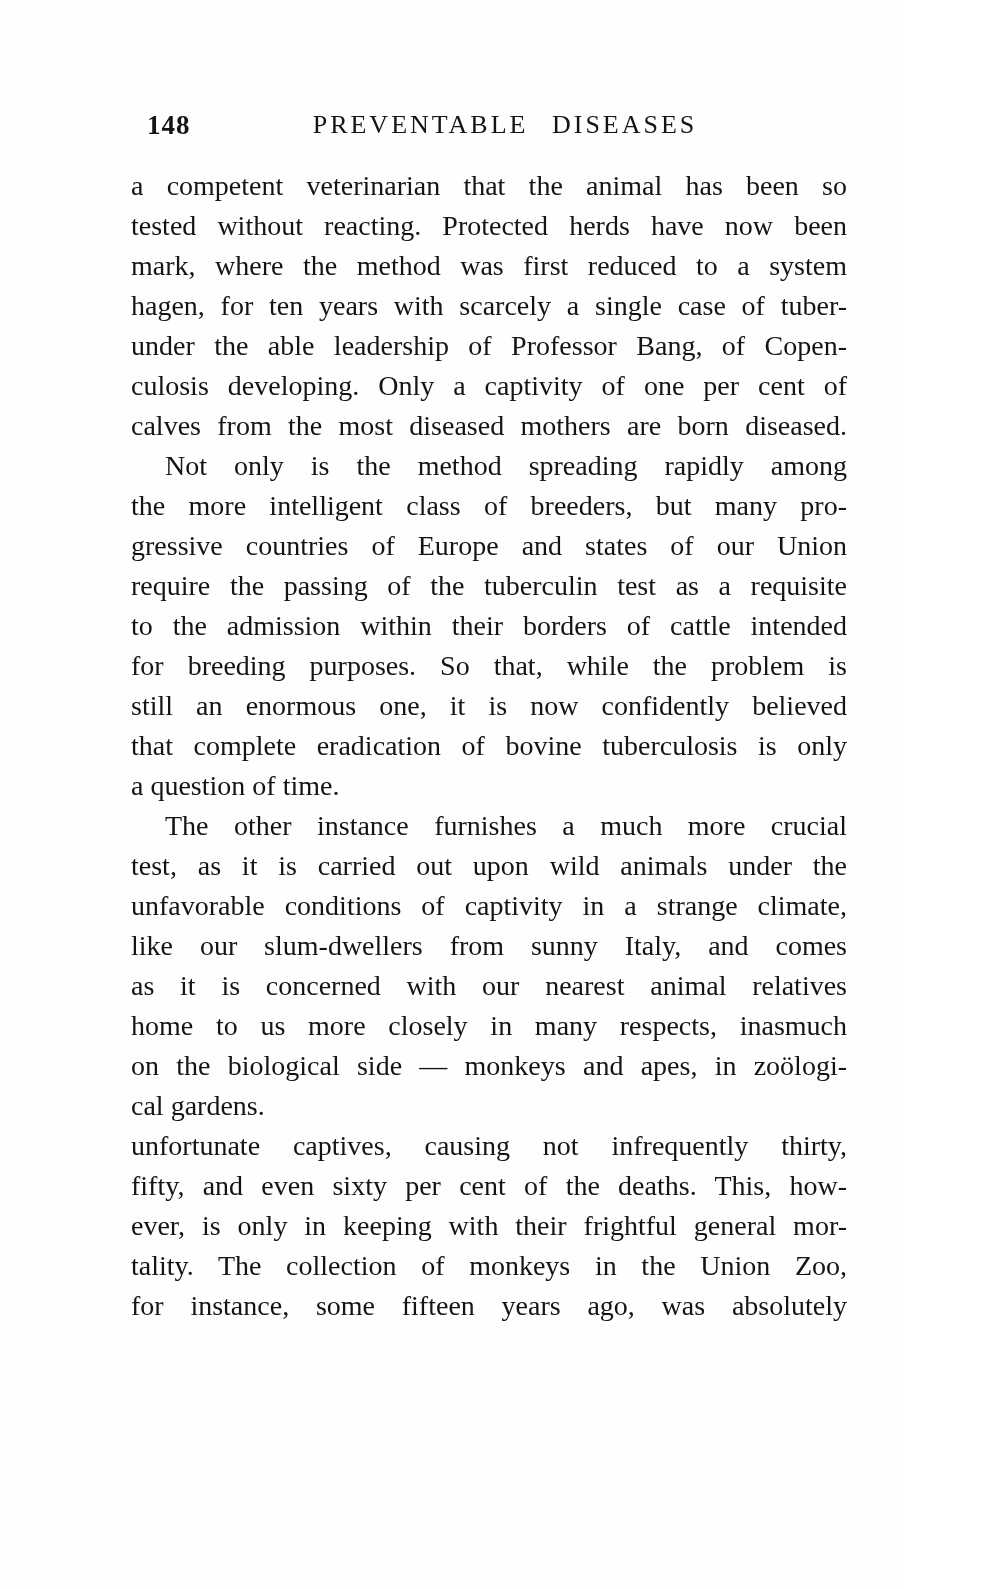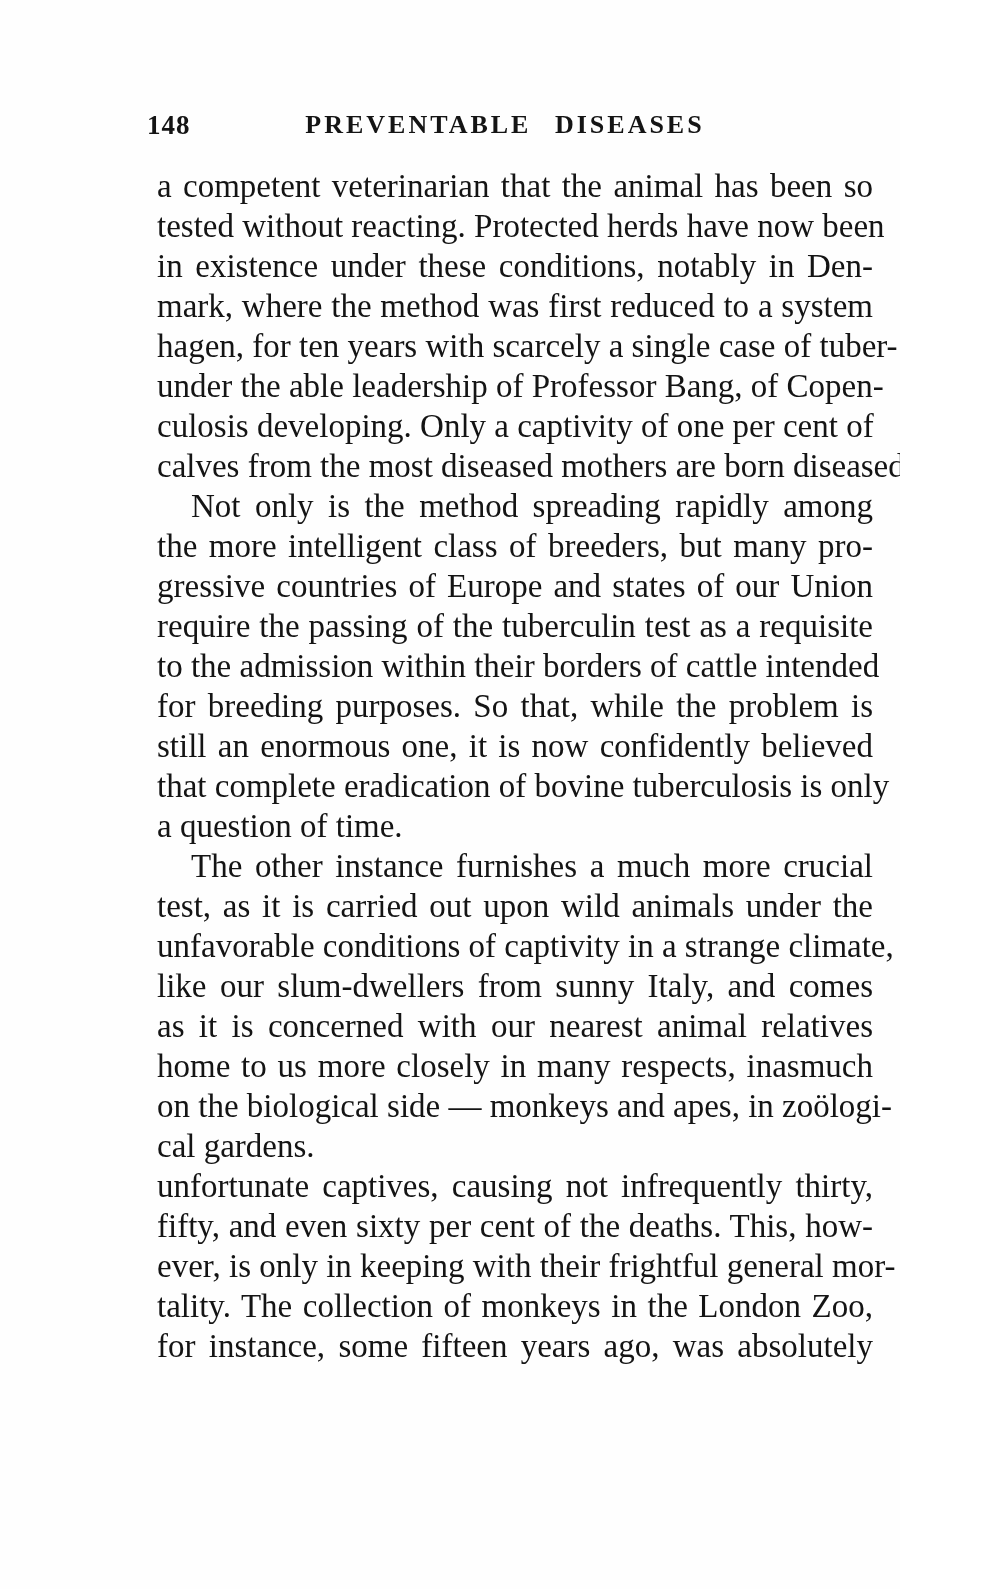--- a/index.html
+++ b/index.html
@@ -31,30 +31,30 @@
     font-weight: bold;
     letter-spacing: 1px;
   }
   .running-title {
     position: absolute;
     left: 0;
     right: 0;
     top: 0;
     text-align: center;
     font-size: 26px;
-    font-weight: bold;
+    font-weight: normal;
     letter-spacing: 3px;
     word-spacing: 14px;
   }
   .bodytext {
     position: absolute;
     top: 166px;
-    left: 157px;
+    left: 131px;
     width: 716px;
-    font-size: 33px;
+    font-size: 28px;
     line-height: 40px;
   }
   .paragraph { margin: 0; }
   .line {
     text-align: justify;
     text-align-last: justify;
     white-space: nowrap;      
   }
   .line.noj {
     text-align-last: left;
@@ -68,21 +68,20 @@
 
 <div class="page">
   <div class="header">
     <span class="pagenum">148</span>
     <span class="running-title">PREVENTABLE DISEASES</span>
   </div>
   <div class="bodytext" id="bodytext">
       <div class="paragraph">
         <div class="line">a competent veterinarian that the animal has been so</div>
         <div class="line">tested without reacting.  Protected herds have now been</div>
-        <div class="line">in existence under these conditions, notably in Den-</div>
         <div class="line">mark, where  the  method was first reduced to a system</div>
         <div class="line">hagen, for ten years with scarcely a single case of tuber-</div>
         <div class="line">under the able leadership of Professor Bang, of Copen-</div>
         <div class="line">culosis developing.  Only a captivity of  one per cent of</div>
         <div class="line">calves from the most diseased mothers are born diseased.</div>
       </div>
       <div class="paragraph">
         <div class="line indent">Not only is the method spreading rapidly among</div>
         <div class="line">the more intelligent class of breeders, but many pro-</div>
         <div class="line">gressive countries of Europe and states of our Union</div>
@@ -100,17 +99,17 @@
         <div class="line">like our slum-dwellers from sunny Italy, and comes</div>
         <div class="line">as it is concerned with our nearest animal relatives</div>
         <div class="line">home to us more closely in many respects, inasmuch</div>
         <div class="line">on the biological side — monkeys and apes, in zoölogi-</div>
         <div class="line noj">cal gardens.</div>
       </div>
       <div class="paragraph">
         <div class="line">unfortunate captives, causing not infrequently thirty,</div>
         <div class="line">fifty, and even sixty per cent of the deaths.  This, how-</div>
         <div class="line">ever, is only in keeping with their frightful general mor-</div>
-        <div class="line">tality.  The collection of monkeys in the London Zoo,</div>
+        <div class="line">tality.  The collection of monkeys in the Union Zoo,</div>
         <div class="line">for instance, some fifteen years ago, was absolutely</div>
       </div>
     </div>
 </div>
 
 </body></html>

